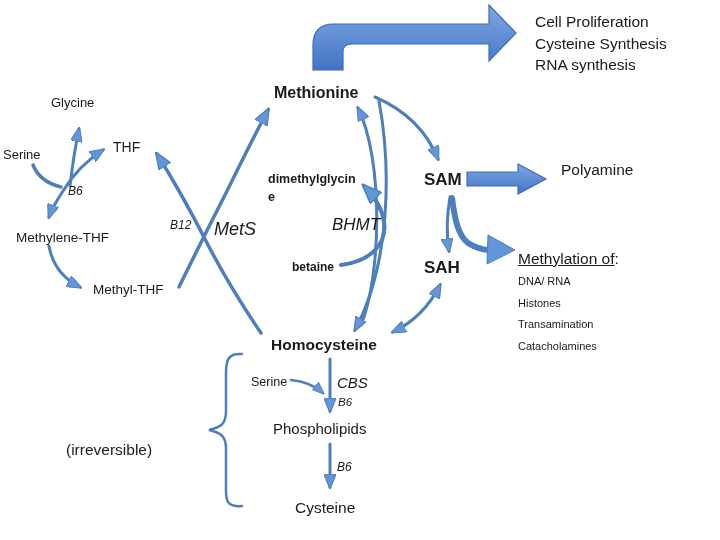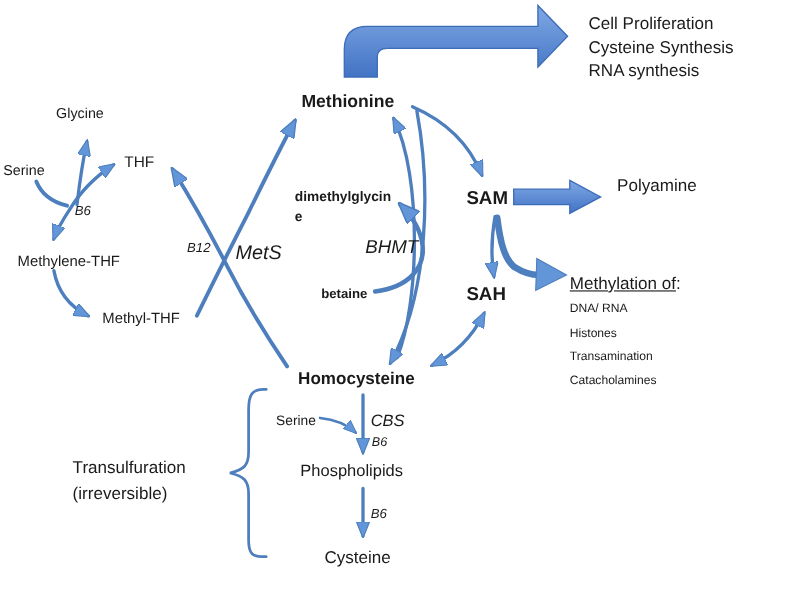--- a/index.html
+++ b/index.html
@@ -83,21 +83,20 @@
 <div class="t b" style="left:424px;top:258px;font-size:17px">SAH</div>
 <div class="t b" style="left:271px;top:336px;font-size:15.5px">Homocysteine</div>
 
 <div class="t" style="left:251px;top:375px;font-size:12.5px">Serine</div>
 <div class="t i" style="left:337px;top:374px;font-size:15px">CBS</div>
 <div class="t i" style="left:338px;top:396px;font-size:11.5px">B6</div>
 <div class="t" style="left:273px;top:420px;font-size:15px">Phospholipids</div>
 <div class="t i" style="left:337px;top:461px;font-size:12px">B6</div>
 <div class="t" style="left:295px;top:499px;font-size:15.5px">Cysteine</div>
 
-<div class="t" style="left:66px;top:417px;font-size:15.5px">Transulfuration</div>
 <div class="t" style="left:66px;top:441px;font-size:15.5px">(irreversible)</div>
 
 <div class="t list" style="left:535px;top:11px;font-size:15.5px;line-height:21.7px">
   <div>Cell Proliferation</div>
   <div>Cysteine Synthesis</div>
   <div>RNA synthesis</div>
 </div>
 
 <div class="t list" style="left:561px;top:159px;font-size:15.5px;line-height:21.5px">
   <div>Polyamine</div>

